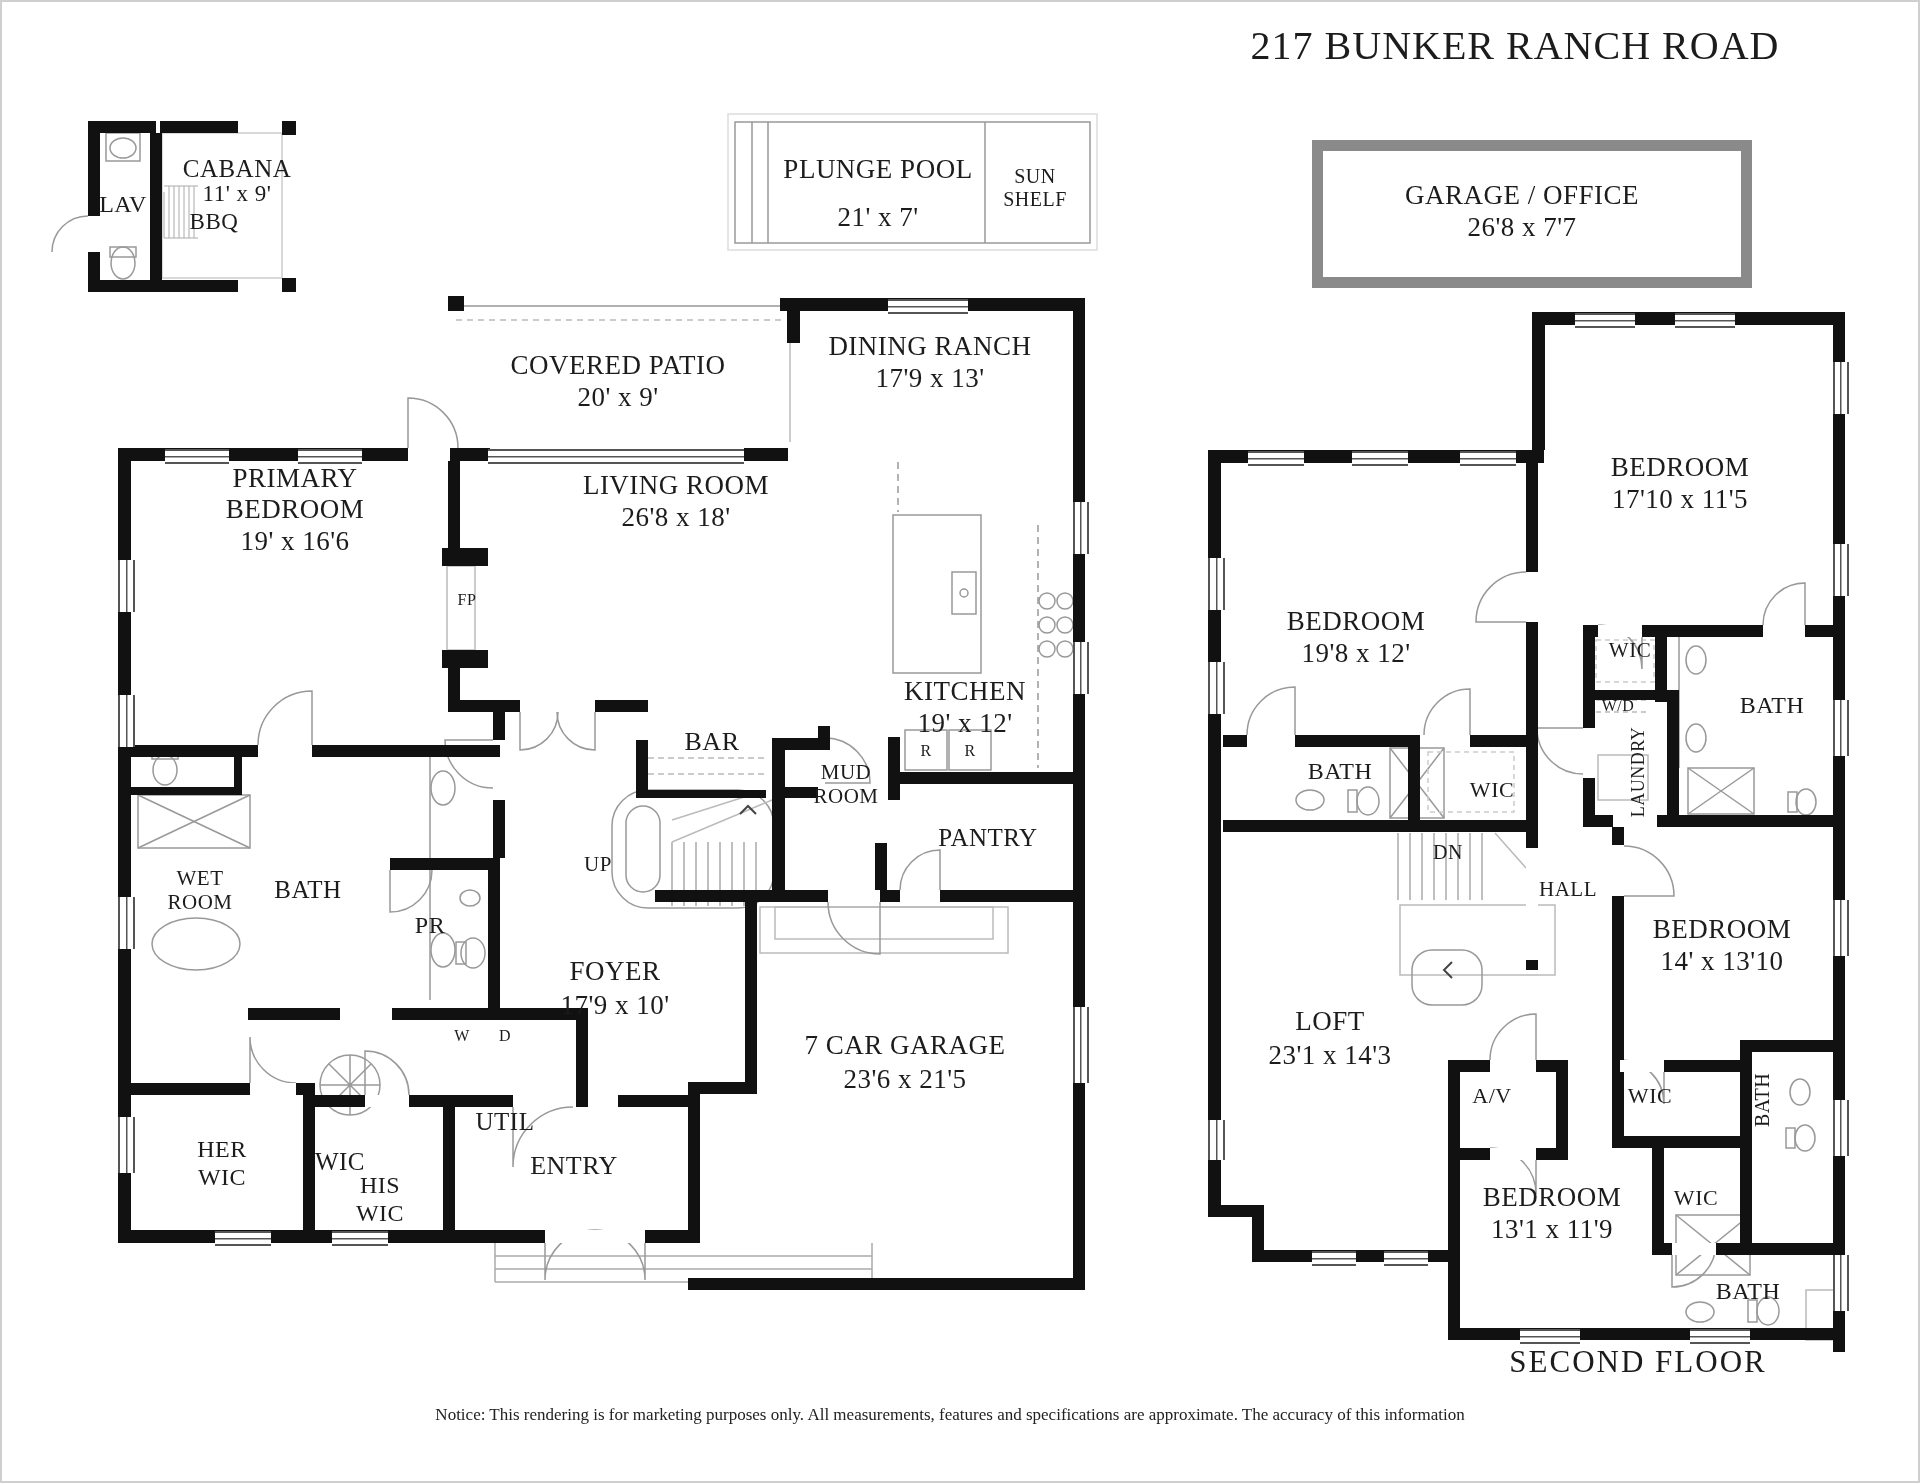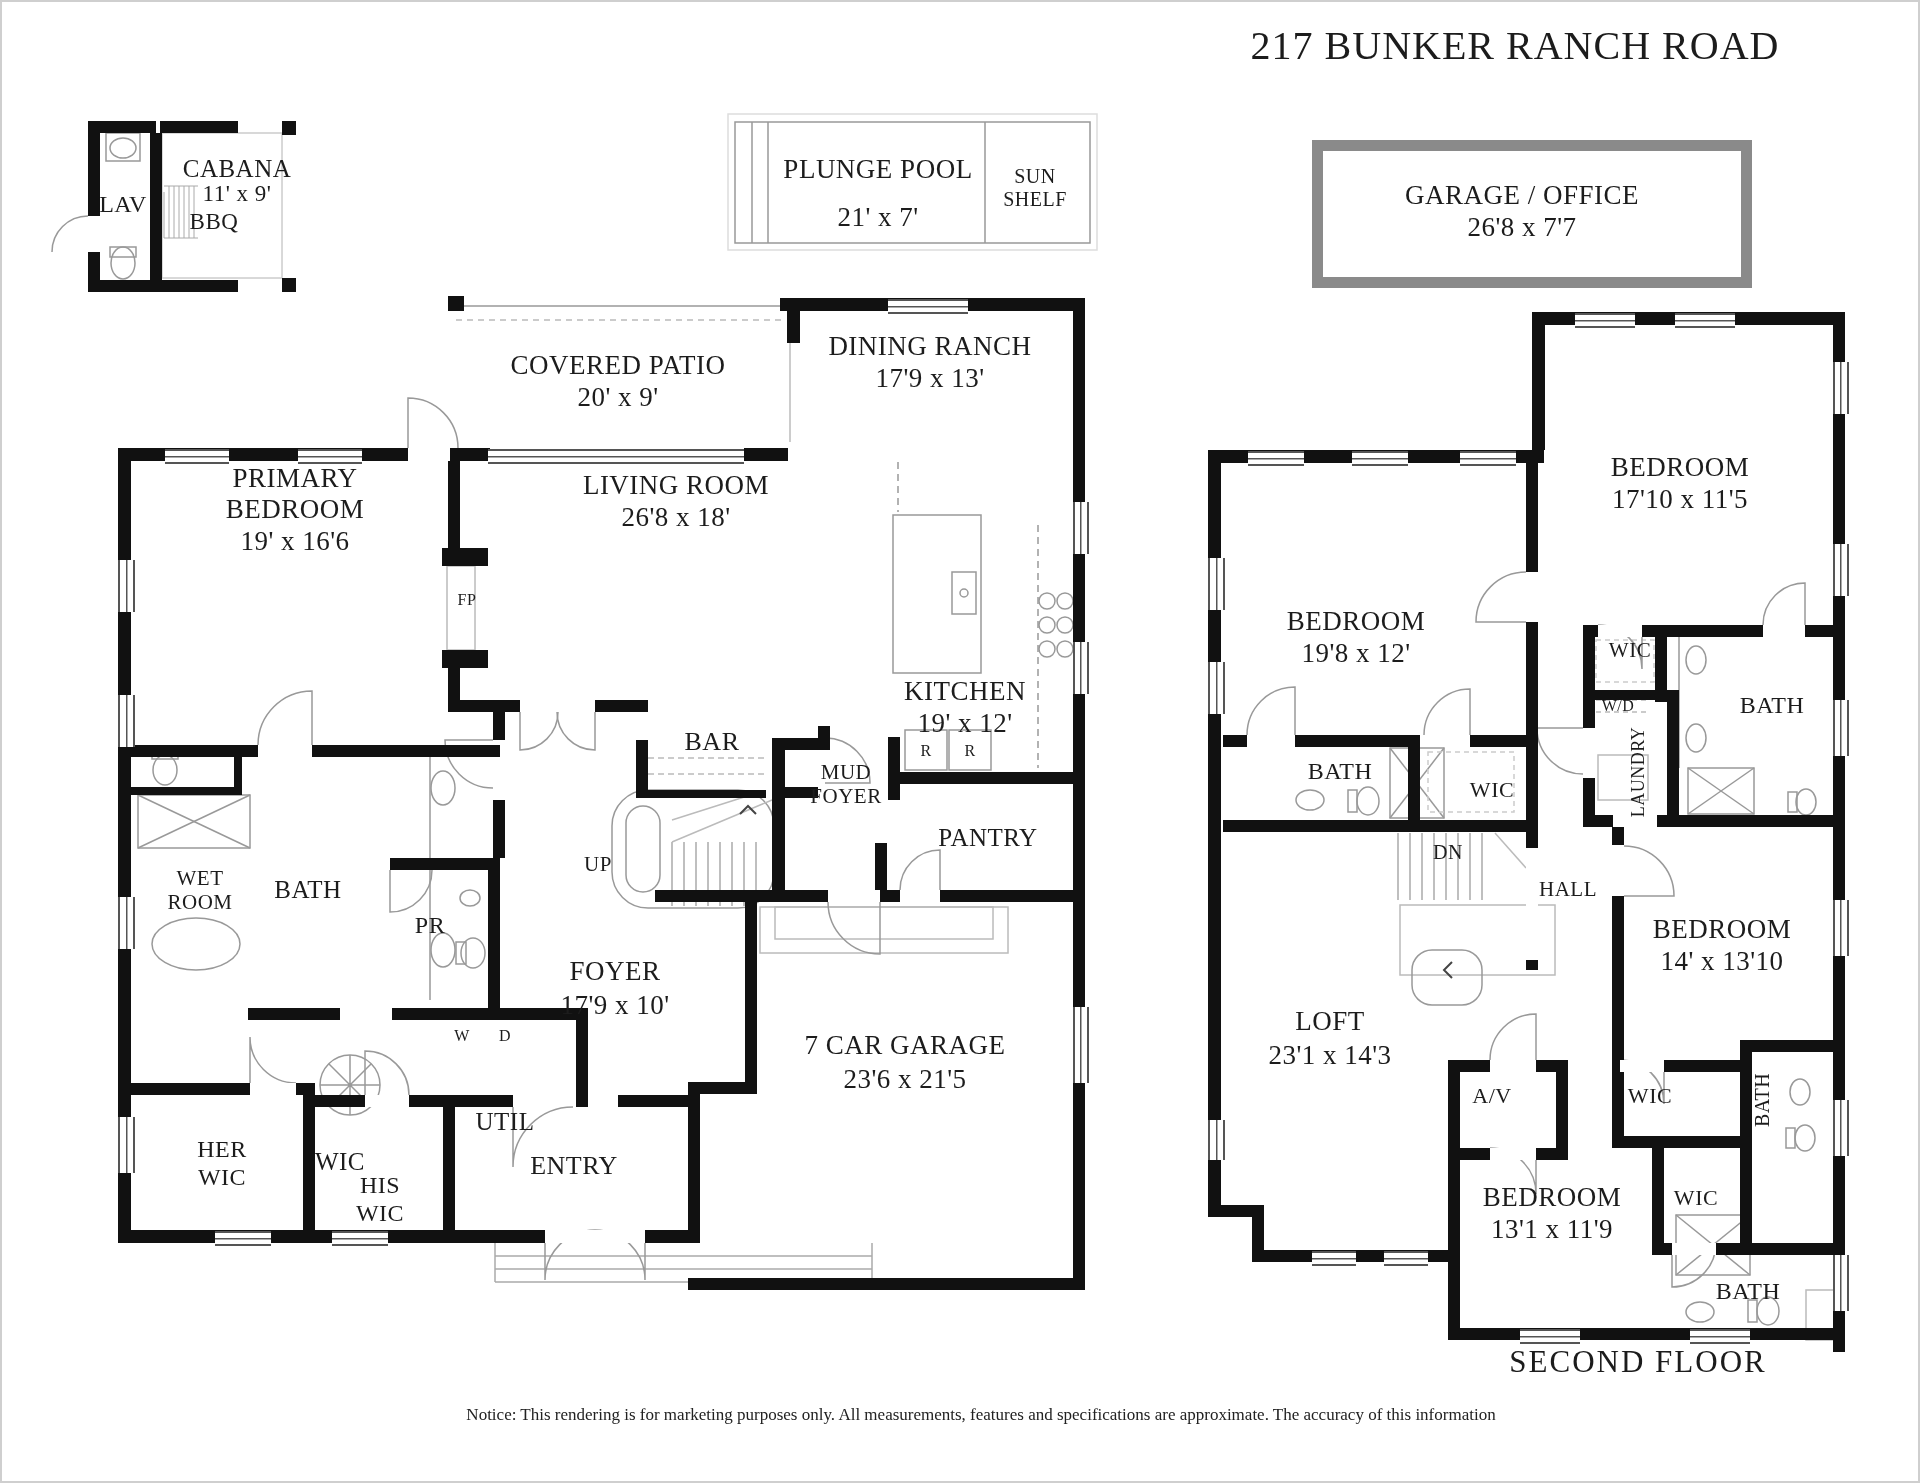--- a/index.html
+++ b/index.html
@@ -277,21 +277,21 @@
     <div class="lbl wrap" style="left:295px;top:494px;font-size:27px;width:200px">PRIMARY BEDROOM</div>
     <div class="lbl" style="left:295px;top:542px;font-size:27px">19' x 16'6</div>
     <div class="lbl" style="left:676px;top:486px;font-size:27px">LIVING ROOM</div>
     <div class="lbl" style="left:676px;top:518px;font-size:27px">26'8 x 18'</div>
     <div class="lbl" style="left:467px;top:600px;font-size:16px">FP</div>
     <div class="lbl" style="left:965px;top:692px;font-size:27px">KITCHEN</div>
     <div class="lbl" style="left:965px;top:724px;font-size:27px">19' x 12'</div>
     <div class="lbl" style="left:712px;top:742px;font-size:26px">BAR</div>
     <div class="lbl" style="left:926px;top:751px;font-size:16px">R</div>
     <div class="lbl" style="left:970px;top:751px;font-size:16px">R</div>
-    <div class="lbl wrap" style="left:846px;top:784px;font-size:21px;width:90px">MUD FOYER</div>
+    <div class="lbl wrap" style="left:846px;top:784px;font-size:21px;width:90px">MUD ROOM</div>
     <div class="lbl" style="left:988px;top:838px;font-size:25px">PANTRY</div>
     <div class="lbl" style="left:598px;top:864px;font-size:21px">UP</div>
     <div class="lbl wrap" style="left:200px;top:890px;font-size:21px;width:90px">WET ROOM</div>
     <div class="lbl" style="left:308px;top:890px;font-size:25px">BATH</div>
     <div class="lbl" style="left:430px;top:926px;font-size:24px">PR</div>
     <div class="lbl" style="left:615px;top:972px;font-size:27px">FOYER</div>
     <div class="lbl" style="left:615px;top:1006px;font-size:27px">17'9 x 10'</div>
     <div class="lbl" style="left:462px;top:1036px;font-size:16px">W</div>
     <div class="lbl" style="left:505px;top:1036px;font-size:16px">D</div>
     <div class="lbl" style="left:340px;top:1162px;font-size:25px">WIC</div>
@@ -391,15 +391,15 @@
     <div class="lbl" style="left:1492px;top:1096px;font-size:22px">A/V</div>
     <div class="lbl" style="left:1650px;top:1096px;font-size:22px">WIC</div>
     <div class="lbl rot" style="left:1762px;top:1100px;font-size:20px">BATH</div>
     <div class="lbl" style="left:1696px;top:1198px;font-size:22px">WIC</div>
     <div class="lbl" style="left:1552px;top:1198px;font-size:27px">BEDROOM</div>
     <div class="lbl" style="left:1552px;top:1230px;font-size:27px">13'1 x 11'9</div>
     <div class="lbl" style="left:1748px;top:1292px;font-size:24px">BATH</div>
     <div class="lbl caption" style="left:1638px;top:1362px;">SECOND FLOOR</div>
   </div>
 
-  <div class="notice" style="top:1405px;margin-left:31px;">Notice: This rendering is for marketing purposes only. All measurements, features and specifications are approximate. The accuracy of this information</div>
+  <div class="notice" style="top:1405px;">Notice: This rendering is for marketing purposes only. All measurements, features and specifications are approximate. The accuracy of this information</div>
 
 </div>
 
 </body></html>

